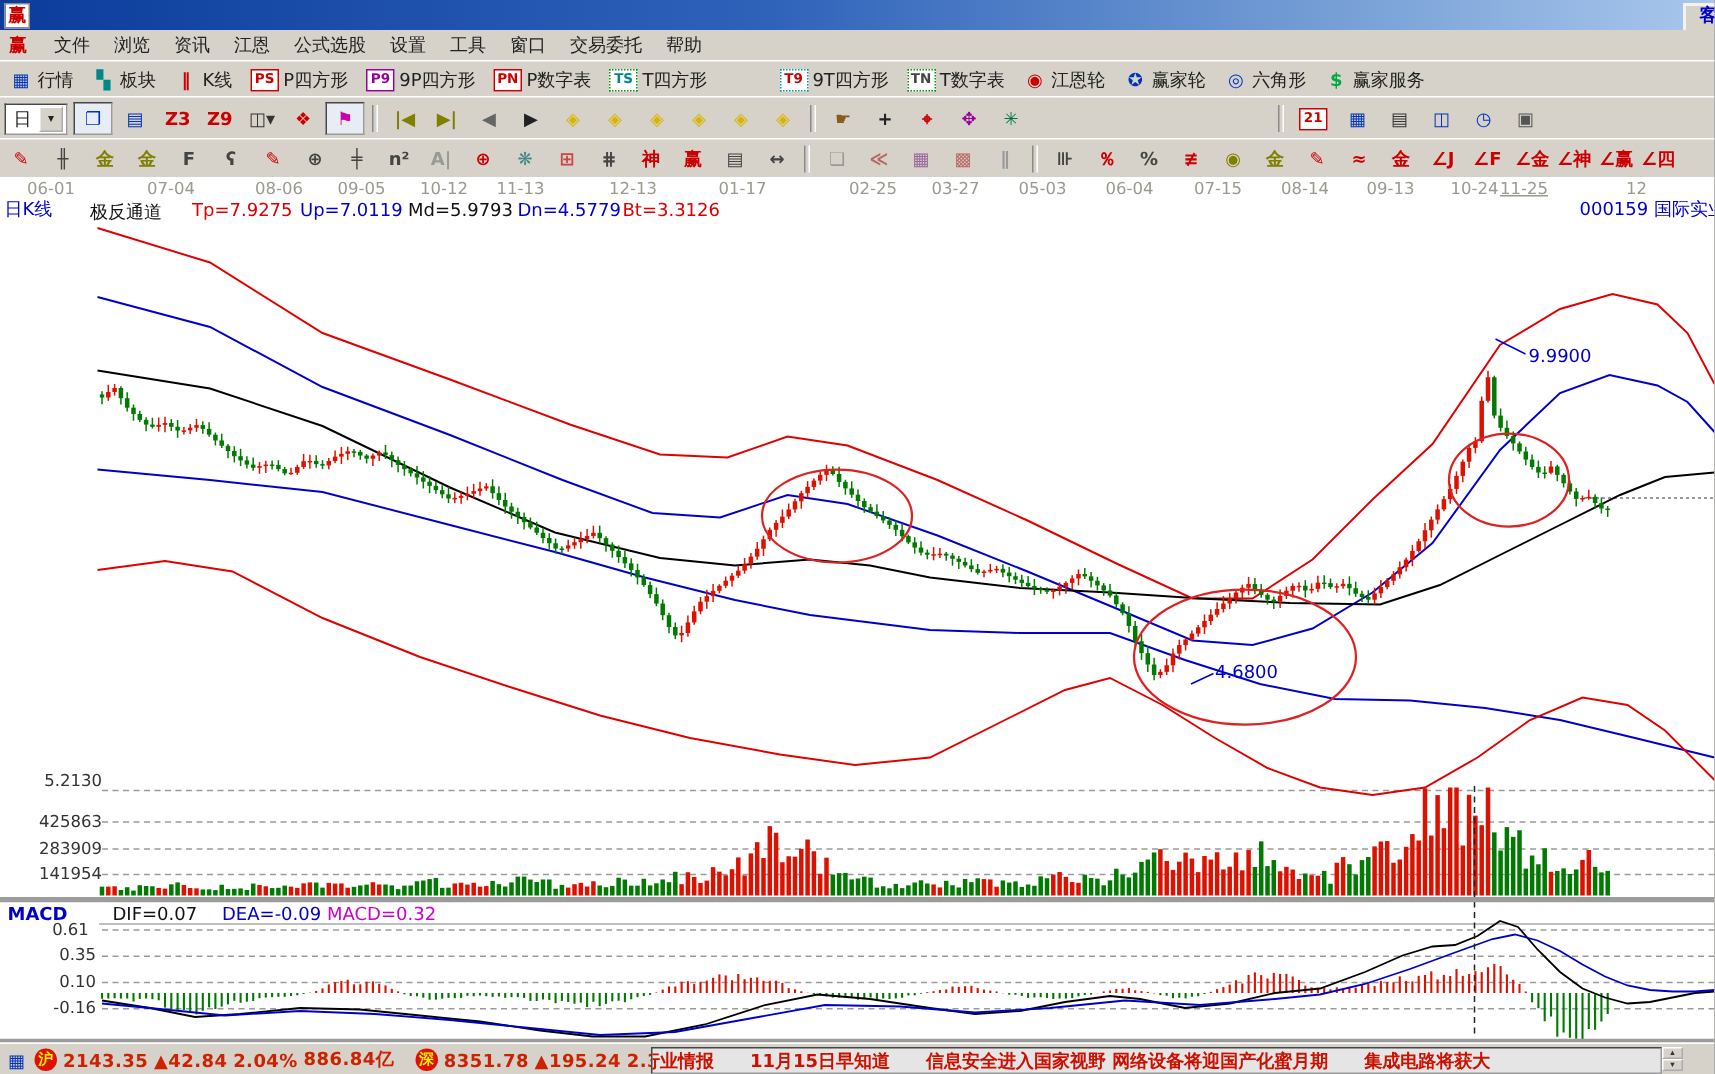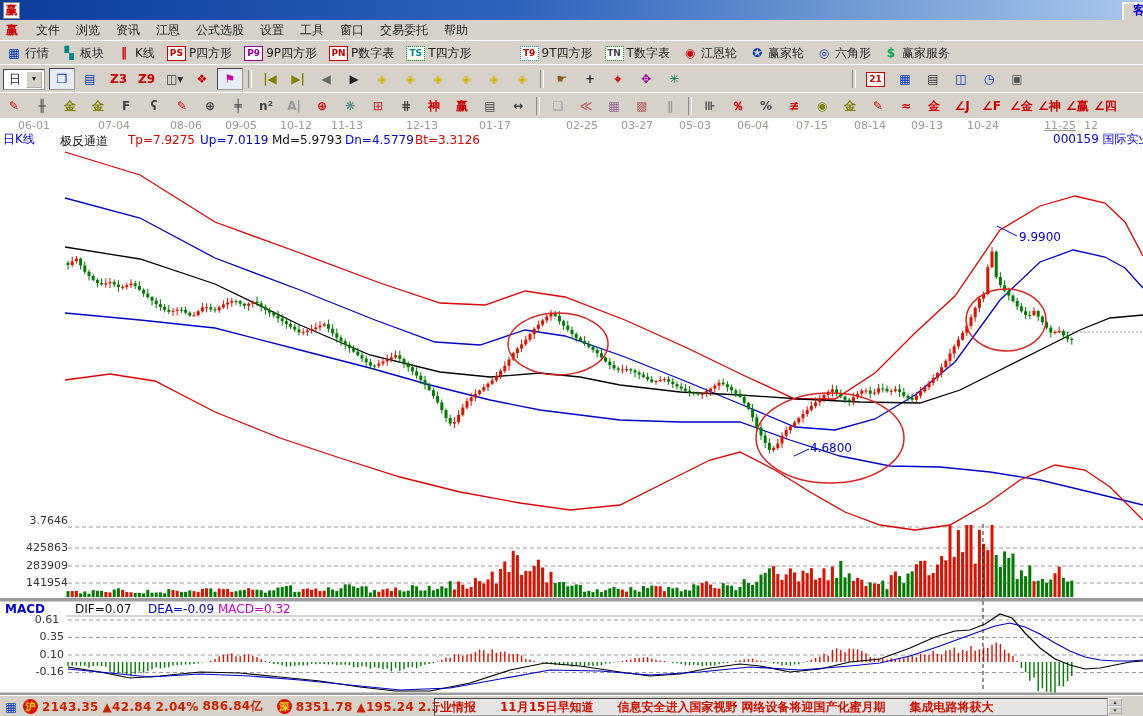--- a/index.html
+++ b/index.html
@@ -1342,37 +1342,37 @@
         <span style="left: 406px;">12-13</span>
         <span style="left: 479px;">01-17</span>
         <span style="left: 566px;">02-25</span>
         <span style="left: 621px;">03-27</span>
         <span style="left: 679px;">05-03</span>
         <span style="left: 737px;">06-04</span>
         <span style="left: 796px;">07-15</span>
         <span style="left: 854px;">08-14</span>
         <span style="left: 911px;">09-13</span>
         <span style="left: 967px;">10-24</span>
-        <span style="left: 1044px; text-decoration: underline;">11-25</span>
+        <span style="left: 1000px; text-decoration: underline;">11-25</span>
         <span style="left: 1084px;">12</span>
       </div>
 
     <span class="lbl" style="left:3px;top:13px;color:#0000cc;">日K线</span>
     <span class="lbl" style="left:60px;top:15px;color:#111;">极反通道</span>
     <span class="lbl" style="left:128px;top:15px;color:#dd0000;">Tp=7.9275</span>
     <span class="lbl" style="left:200px;top:15px;color:#0000cc;">Up=7.0119</span>
     <span class="lbl" style="left:272px;top:15px;color:#111;">Md=5.9793</span>
     <span class="lbl" style="left:345px;top:15px;color:#0000cc;">Dn=4.5779</span>
     <span class="lbl" style="left:415px;top:15px;color:#dd0000;">Bt=3.3126</span>
     <span class="lbl" style="left:1053px;top:13px;color:#0000cc;">000159 国际实业</span>
 
     <span class="lbl" style="left:1019px;top:112px;color:#0000cc;">9.9900</span>
     <span class="lbl" style="left:810px;top:323px;color:#0000cc;">4.6800</span>
 
-    <span class="lbl axis-lbl" style="left:28px;top:396px;width:40px;text-align:right;">3.7646</span>
+    <span class="lbl axis-lbl" style="left:28px;top:396px;width:40px;text-align:right;">5.2130</span>
     <span class="lbl axis-lbl" style="left:24px;top:423px;width:44px;text-align:right;">425863</span>
     <span class="lbl axis-lbl" style="left:24px;top:441px;width:44px;text-align:right;">283909</span>
     <span class="lbl axis-lbl" style="left:24px;top:458px;width:44px;text-align:right;">141954</span>
 
     <span class="lbl" style="left:5px;top:484px;color:#0000cc;font-weight:bold;">MACD</span>
     <span class="lbl" style="left:75px;top:484px;color:#111;">DIF=0.07</span>
     <span class="lbl" style="left:148px;top:484px;color:#0000cc;">DEA=-0.09</span>
     <span class="lbl" style="left:218px;top:484px;color:#cc00cc;">MACD=0.32</span>
 
     <span class="lbl axis-lbl" style="left:30px;top:495px;width:34px;text-align:center;">0.61</span>

